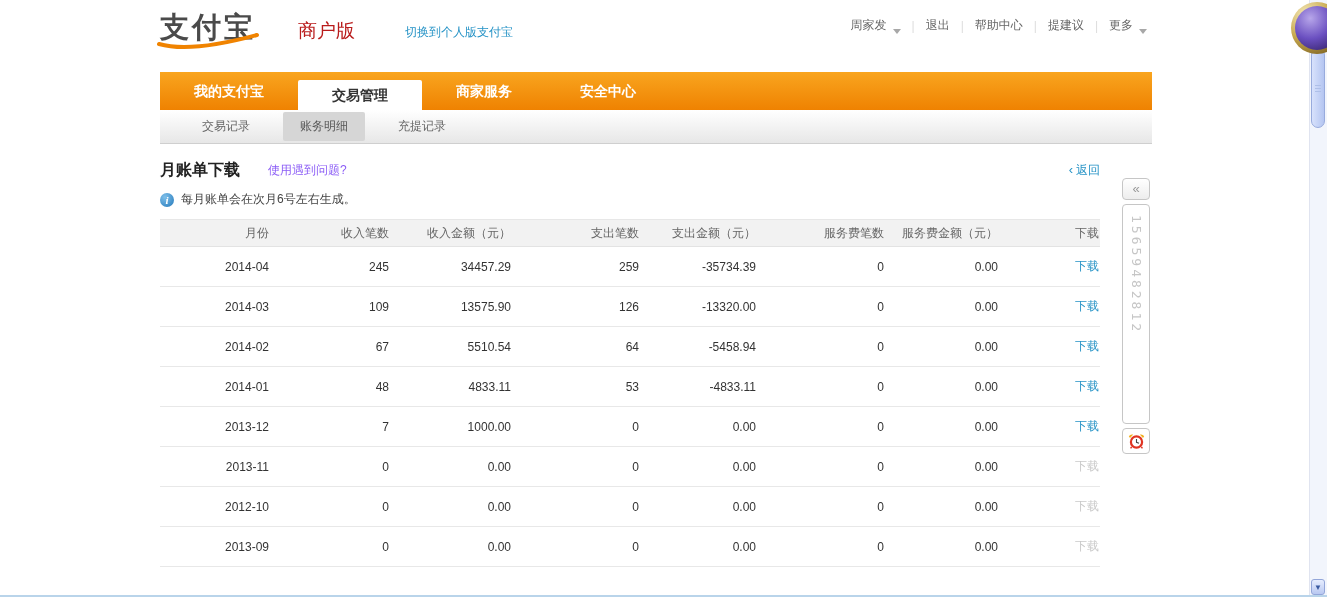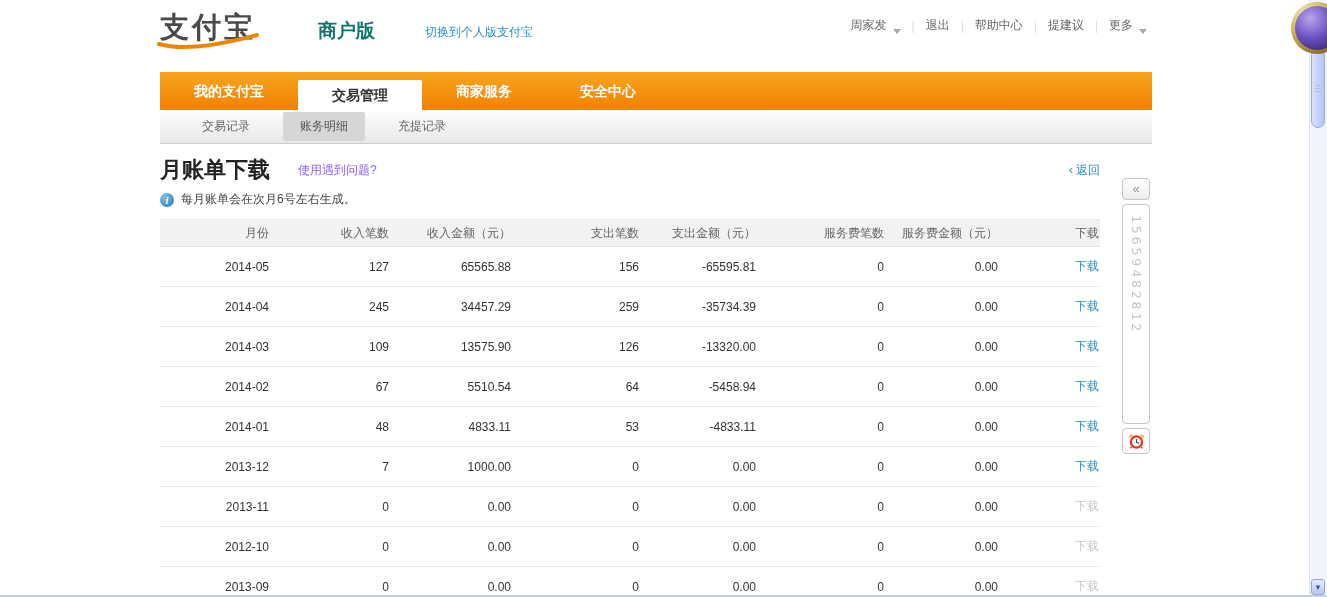--- a/index.html
+++ b/index.html
@@ -7,41 +7,41 @@
     width:1327px;height:597px;position:relative;overflow:hidden;
     background:#fff;
     font-family:"Liberation Sans","DejaVu Sans",sans-serif;
     font-size:12px;color:#333;
   }
   
   .top-header{position:absolute;left:0;top:0;width:100%;height:72px;background:#fff;}
   .logo-wrap{position:absolute;left:160px;top:10px;display:flex;align-items:flex-end;gap:36px;}
   .logo-cn{position:relative;font-size:29px;font-weight:bold;color:#4a4a4a;letter-spacing:3px;line-height:34px;}
   .logo-swoosh{position:absolute;left:-3px;bottom:-6px;}
-  .logo-sub{font-size:19px;font-weight:bold;color:#0f766e;margin-left:26px;line-height:26px;}
+  .logo-sub{font-size:19px;font-weight:normal;color:#b91c1c;margin-left:6px;line-height:26px;}
   .switch-link{font-size:12px;color:#2693c6;margin-left:14px;line-height:24px;text-decoration:none;cursor:pointer;}
   .top-menu{position:absolute;right:180px;top:17px;display:flex;align-items:center;color:#666;font-size:12px;}
   .top-menu .item{cursor:pointer;display:flex;align-items:flex-end;}
   .top-menu .sep{color:#ddd;margin:0 11px;}
   .caret{width:0;height:0;border-left:4px solid transparent;border-right:4px solid transparent;border-top:5px solid #a8a8a8;display:inline-block;margin-left:6px;}
   
   .navbar{position:absolute;left:160px;top:72px;width:992px;height:38px;
     background:linear-gradient(#f9a51f,#ef8201);display:flex;align-items:flex-start;}
   .nav-tab{color:#fff;font-weight:bold;font-size:14px;line-height:38px;padding:0 34px;cursor:pointer;white-space:nowrap;}
   .nav-tab.active{background:#fff;color:#333;margin-top:8px;line-height:31px;height:31px;border-radius:2px 2px 0 0;}
   
   .subnav{position:absolute;left:160px;top:110px;width:967px;height:33px;padding-left:25px;
     background:linear-gradient(#ffffff,#e7e7e7);border-bottom:1px solid #cfcfcf;
     display:flex;align-items:center;font-size:12px;color:#666;}
   .sub-item{padding:6px 17px;margin-right:16px;cursor:pointer;white-space:nowrap;}
   .sub-item.active{background:#d6d6d6;border-radius:2px;color:#555;}
   
   .content{position:absolute;left:160px;top:158px;width:940px;}
   .title-row{display:flex;align-items:center;height:24px;}
-  .page-title{font-size:22px;font-weight:bold;color:#222;margin:0;}
+  .page-title{font-size:16px;font-weight:bold;color:#222;margin:0;}
   .help-link{font-size:12px;color:#8b5cf6;margin-left:28px;cursor:pointer;}
   .back-link{margin-left:auto;font-size:12px;color:#2693c6;cursor:pointer;}
   .back-arrow{font-size:13px;margin-right:3px;}
   .notice-row{margin-top:9px;display:flex;align-items:center;color:#444;}
   .info-icon{width:14px;height:14px;border-radius:50%;margin-right:7px;flex:0 0 auto;
     background:radial-gradient(circle at 35% 30%, #7fc0ea, #3f8ec9 70%, #2d72ab);
     color:#fff;font-family:"Liberation Serif",serif;font-style:italic;font-weight:bold;
     font-size:11px;line-height:14px;text-align:center;}
   
   table.bill{margin-top:11px;width:940px;border-collapse:collapse;font-size:12px;table-layout:fixed;}
@@ -152,30 +152,20 @@
         <th class="al-r">收入金额（元）</th>
         <th class="al-c">支出笔数</th>
         <th class="al-r">支出金额（元）</th>
         <th class="al-c">服务费笔数</th>
         <th class="al-r">服务费金额（元）</th>
         <th class="al-c">下载</th>
       </tr>
     </thead>
     <tbody>
       <tr>
-        <td class="al-c">2014-05</td>
-        <td class="al-c">127</td>
-        <td class="al-r">65565.88</td>
-        <td class="al-c">156</td>
-        <td class="al-r">-65595.81</td>
-        <td class="al-c">0</td>
-        <td class="al-r">0.00</td>
-        <td class="al-c"><span class="dl-link">下载</span></td>
-      </tr>
-      <tr>
         <td class="al-c">2014-04</td>
         <td class="al-c">245</td>
         <td class="al-r">34457.29</td>
         <td class="al-c">259</td>
         <td class="al-r">-35734.39</td>
         <td class="al-c">0</td>
         <td class="al-r">0.00</td>
         <td class="al-c"><span class="dl-link">下载</span></td>
       </tr>
       <tr>

